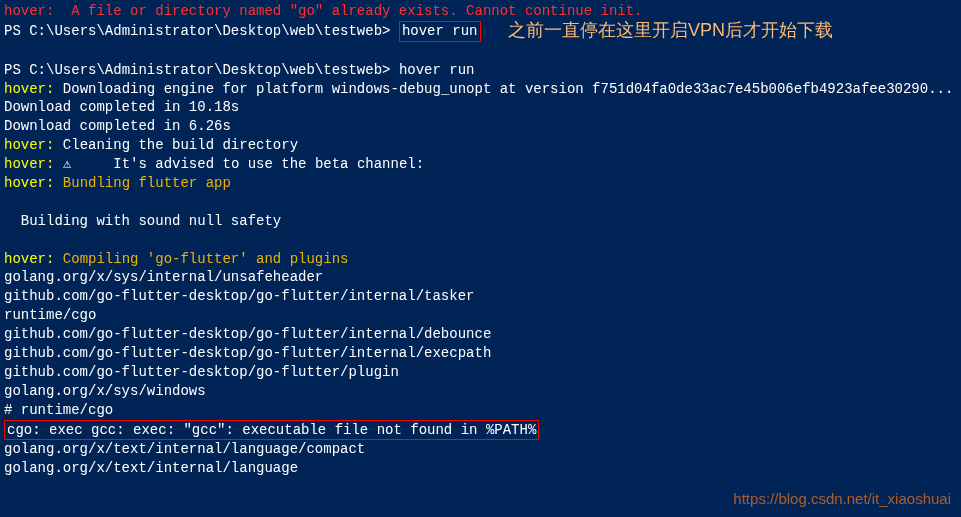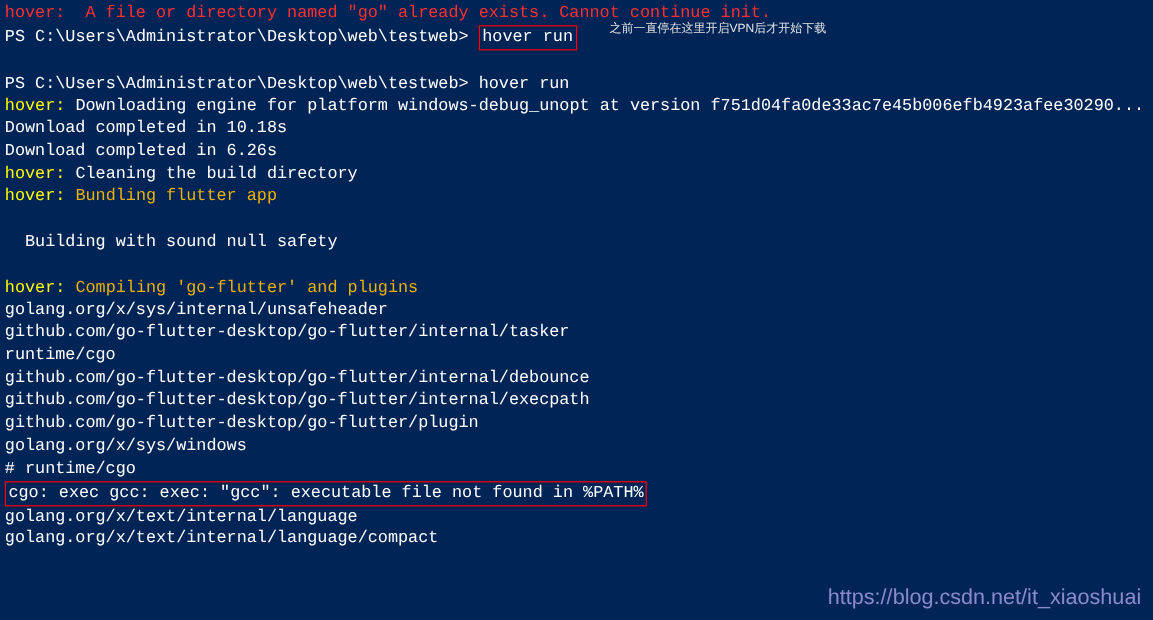--- a/index.html
+++ b/index.html
@@ -27,31 +27,31 @@
     .white-text { color: #ffffff; }
     .green-text { color: #eab308; }
     .yellow-text { color: #ffff00; }
     .red-box {
       border: 1px solid #ff0000;
       padding: 0 2px;
       display: inline-block;
     }
     .annotation {
       position: absolute;
-      color: #e5e5e5;
+      color: #fdba74;
       font-family: 'Microsoft YaHei', sans-serif;
-      font-size: 10px;
+      font-size: 18px;
     }
     .watermark {
       position: absolute;
       bottom: 8px;
       right: 10px;
-      color: #c4b5fd;
+      color: #f97316;
       font-family: Arial, sans-serif;
-      font-size: 18px;
+      font-size: 15px;
       opacity: 0.7;
     }
   </style>
 </head>
 <body>
 
 <div>
 
 <div class="line"><span class="red-text">hover:  A file or directory named "go" already exists. Cannot continue init.</span></div>
 
@@ -63,20 +63,21 @@
 
 <div class="line"><span class="yellow-text">hover:</span><span class="white-text"> Downloading engine for platform windows-debug_unopt at version f751d04fa0de33ac7e45b006efb4923afee30290...</span></div>
 
 <div class="line"><span class="white-text">Download completed in 10.18s</span></div>
 
 <div class="line"><span class="white-text">Download completed in 6.26s</span></div>
 
 <div class="line"><span class="yellow-text">hover:</span><span class="white-text"> Cleaning the build directory</span></div>
 
 
+<div class="line"><span class="yellow-text">hover:</span><span class="white-text"> ⚠     It's advised to use the beta channel:</span></div>
 
 <div class="line"><span class="yellow-text">hover:</span><span class="green-text"> Bundling flutter app</span></div>
 
 <div class="line">&nbsp;</div>
 
 <div class="line"><span class="white-text"> </span><span class="white-text"> Building with sound null safety</span></div>
 
 <div class="line">&nbsp;</div>
 
 <div class="line"><span class="yellow-text">hover:</span><span class="green-text"> Compiling 'go-flutter' and plugins</span></div>
@@ -86,21 +87,21 @@
 <div class="line"><span class="white-text">runtime/cgo</span></div>
 <div class="line"><span class="white-text">github.com/go-flutter-desktop/go-flutter/internal/debounce</span></div>
 <div class="line"><span class="white-text">github.com/go-flutter-desktop/go-flutter/internal/execpath</span></div>
 <div class="line"><span class="white-text">github.com/go-flutter-desktop/go-flutter/plugin</span></div>
 <div class="line"><span class="white-text">golang.org/x/sys/windows</span></div>
 
 <div class="line"><span class="white-text"># runtime/cgo</span></div>
 
 <div class="line"><span class="red-box"><span class="white-text">cgo: exec gcc: exec: "gcc": executable file not found in %PATH%</span></span></div>
 
+<div class="line"><span class="white-text">golang.org/x/text/internal/language/compact</span></div>
 <div class="line"><span class="white-text">golang.org/x/text/internal/language</span></div>
-<div class="line"><span class="white-text">golang.org/x/text/internal/language/compact</span></div>
 <div class="line"></div>
 
 </div>
 
 <div class="annotation" style="top: 18px; left: 508px;">之前一直停在这里开启VPN后才开始下载</div>
 
 <div class="watermark">https://blog.csdn.net/it_xiaoshuai</div>
 
 </body></html>

